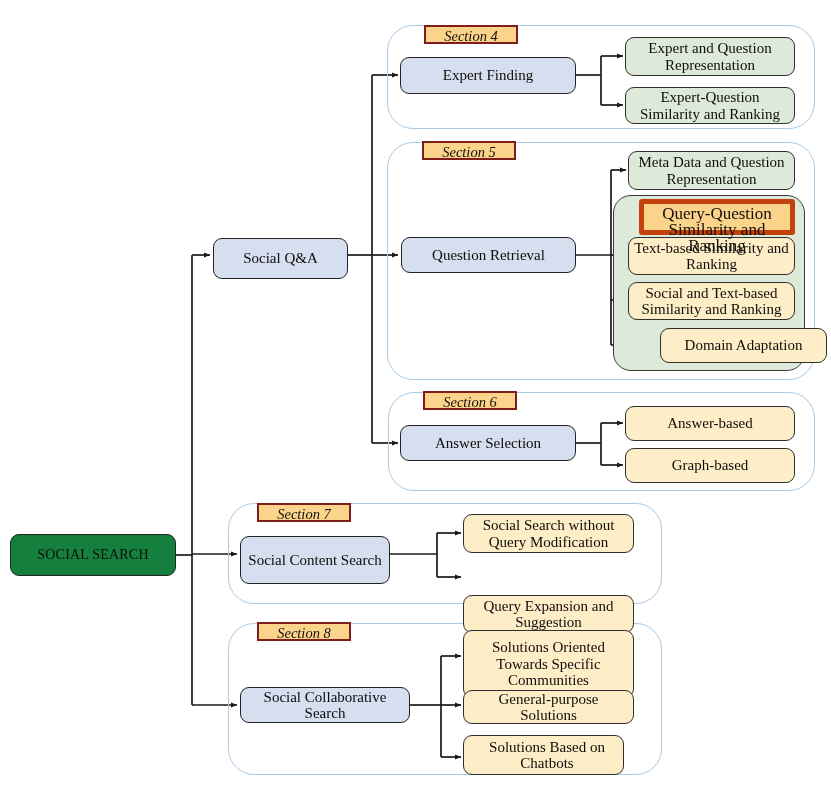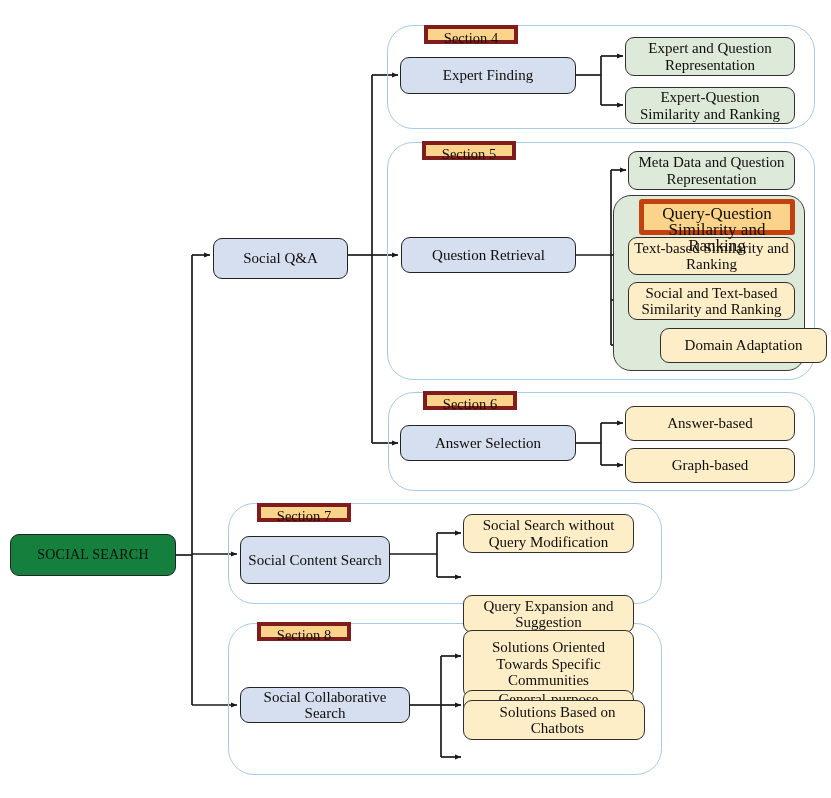--- a/index.html
+++ b/index.html
@@ -29,28 +29,29 @@
   .section-container {
     position: absolute;
     border: 1.6px solid #a8cbe8;
     border-radius: 26px;
     background: transparent;
     box-sizing: border-box;
   }
   .section-tag {
     position: absolute;
     background: #fbd38a;
-    border: 4px solid #7f1d1d;
+    border: 2px solid #7f1d1d;
     color: #14100c;
     font-size: 14.5px;
     line-height: 17px;
     text-align: center;
     padding: 1px 0 2px 0;
     box-sizing: border-box;
     z-index: 5;
+    font-style: italic;
   }
   .node {
     position: absolute;
     box-sizing: border-box;
     border: 1.7px solid #2b2b2b;
     border-radius: 9px;
     display: flex;
     align-items: center;
     justify-content: center;
     text-align: center;
@@ -239,17 +240,17 @@
   </div>
   <div class="node blue" style="left:240px; top:687px; width:170px; height:36px;">
     <span>Social Collaborative Search</span>
   </div>
   <div class="node yellow" style="left:463px; top:630px; width:171px; height:68px;">
     <span>Solutions Oriented Towards Specific Communities</span>
   </div>
   <div class="node yellow" style="left:463px; top:690px; width:171px; height:34px;">
     <span>General-purpose Solutions</span>
   </div>
-  <div class="node yellow" style="left:463px; top:700px; width:182px; height:40px;padding-left:12px;">
+  <div class="node yellow" style="left:463px; top:735px; width:161px; height:40px;padding-left:12px;">
     <span>Solutions Based on Chatbots</span>
   </div>
 
 </div>
 
 </body></html>

